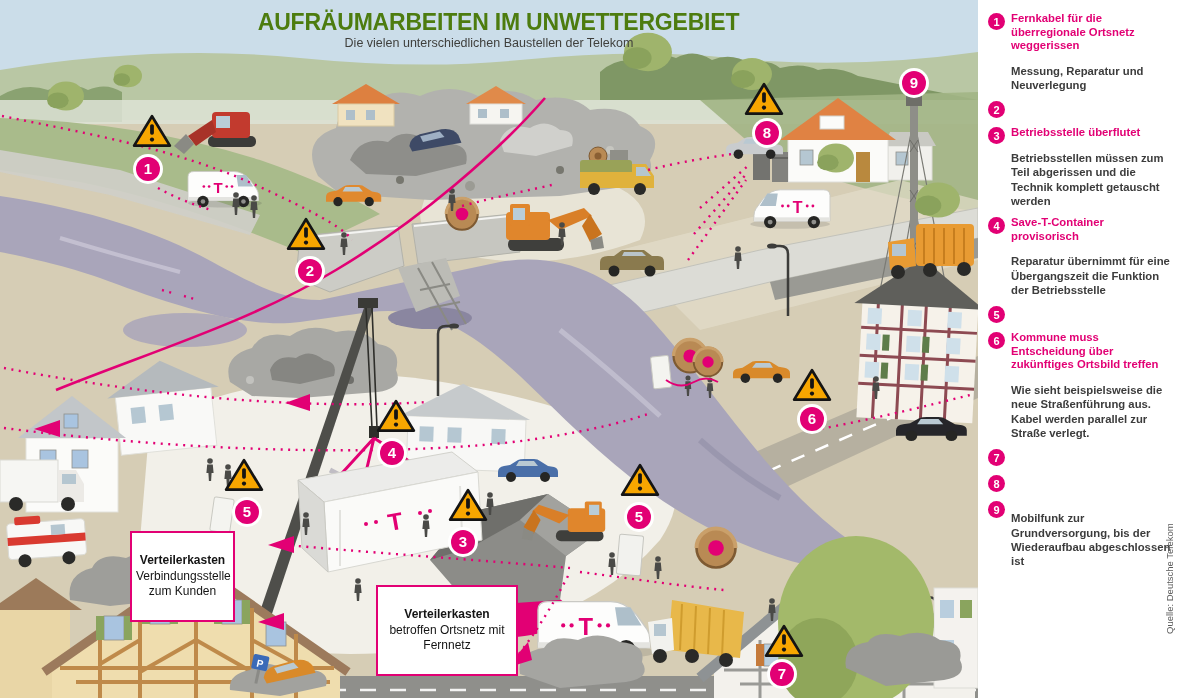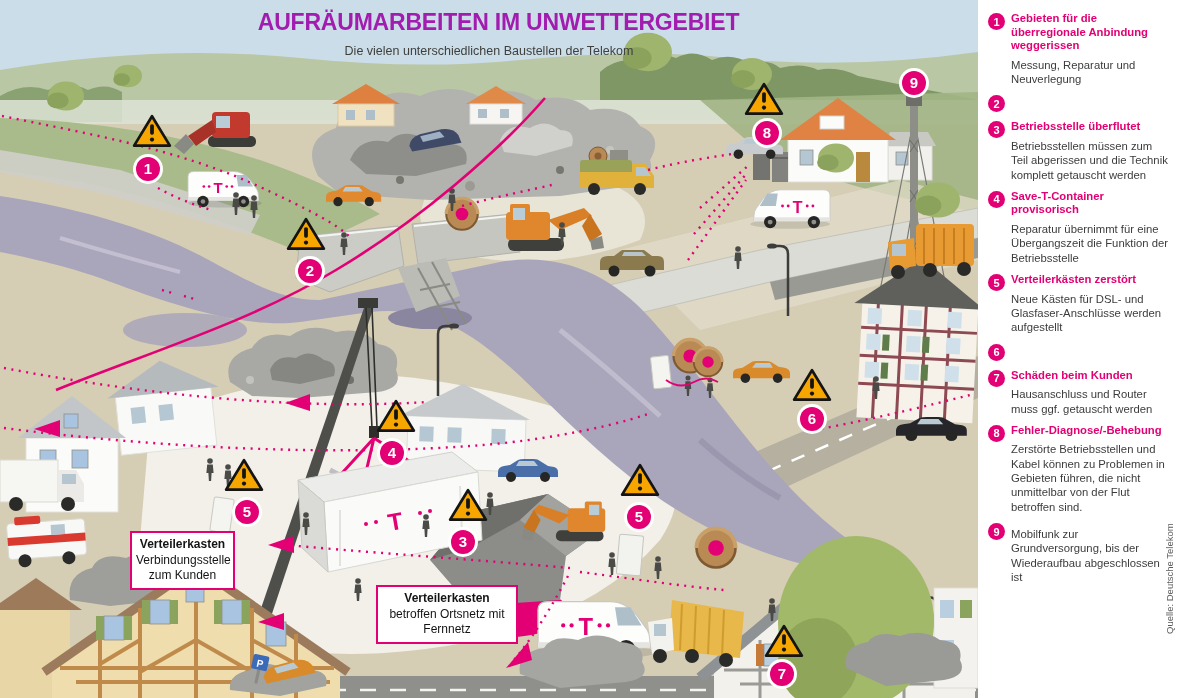--- a/index.html
+++ b/index.html
@@ -2,36 +2,36 @@
 <html><head>
 <meta charset="utf-8">
 <style>
   html,body{margin:0;padding:0;}
   body{width:1180px;height:698px;position:relative;overflow:hidden;background:#fff;
        font-family:"Liberation Sans","DejaVu Sans",sans-serif;}
   .stage{position:absolute;inset:0;}
   .scene-wrap{position:absolute;left:0;top:0;width:978px;height:698px;}
   svg{display:block;font-family:inherit;}
   .titleblock{position:absolute;left:0;top:9px;width:978px;text-align:center;z-index:5;pointer-events:none;}
-  .title{color:#a21caf;font-weight:bold;font-size:23px;letter-spacing:-0.2px;padding-left:19px;}
-  .subtitle{color:#3f3f3c;font-size:12.5px;margin-top:8px;}
+  .title{color:#4d7c0f;font-weight:bold;font-size:23px;letter-spacing:-0.2px;padding-left:19px;}
+  .subtitle{color:#3f3f3c;font-size:12.5px;margin-top:0;}
   .label-box{position:absolute;background:#fff;border:2px solid #E20074;color:#141414;
-             font-size:12px;line-height:1.3;text-align:center;padding:4px 4px;box-sizing:border-box;z-index:6;}
+             font-size:12px;line-height:1.3;text-align:center;padding:20px 4px;box-sizing:border-box;z-index:6;}
   .label-box b{display:inline;}
   #label-verteiler{left:130px;top:531px;width:105px;}
   #label-verteiler b{display:block;}
   #label-betrieb{left:376px;top:585px;width:142px;}
   .sidebar{position:absolute;left:978px;top:0;width:202px;height:698px;background:#ffffff;
            box-sizing:border-box;padding:12px 8px 4px 10px;display:flex;flex-direction:column;gap:8px;}
   .leg-item{display:flex;gap:6px;align-items:flex-start;}
   .leg-num{flex:0 0 17px;width:17px;height:17px;border-radius:50%;background:#E20074;color:#fff;
            font-size:11px;font-weight:bold;display:flex;align-items:center;justify-content:center;margin-top:1px;}
   .leg-text{width:163px;}
   .leg-title{color:#E20074;font-weight:bold;font-size:11.3px;line-height:1.2;}
-  .leg-body{color:#3c3c3c;font-size:11.3px;line-height:1.27;margin-top:5px;}
+  .leg-body{color:#3c3c3c;font-size:11.3px;line-height:1.27;margin-top:11px;font-weight:bold;}
   .source{position:absolute;left:1164px;top:634px;transform-origin:0 0;transform:rotate(-90deg);
           font-size:9.5px;color:#5a5a5a;white-space:nowrap;z-index:7;}
   .mr{stroke:#E20074;stroke-width:2.4;fill:none;stroke-dasharray:2 5.5;}
   .ms{stroke:#E20074;fill:none;}
   .beamB{stroke:#bf8a4a;stroke-width:4;fill:none;}
   .beamG{stroke:#9a9a96;stroke-width:3;fill:none;}
   .beamR{stroke:#8d4a52;stroke-width:3;fill:none;}
   .mk-num{font-size:15px;font-weight:bold;fill:#fff;text-anchor:middle;}
 </style>
 </head>
@@ -537,21 +537,21 @@
     <b>Verteilerkasten</b><span>Verbindungsstelle zum Kunden</span>
   </div>
   <div class="label-box" id="label-betrieb">
     <b>Verteilerkasten</b><span> betroffen Ortsnetz mit Fernnetz</span>
   </div>
 
   <div class="sidebar">
     <div class="leg-item">
       <div class="leg-num">1</div>
       <div class="leg-text">
-          <div class="leg-title">Gebieten für die überregionale Anbindung weggerissen</div>
+          <div class="leg-title">Fernkabel für die überregionale Ortsnetz weggerissen</div>
           <div class="leg-body">Messung, Reparatur und Neuverlegung</div>
         </div>
     </div>
     <div class="leg-item">
       <div class="leg-num">2</div>
       <div class="leg-text">
         </div>
     </div>
     <div class="leg-item">
       <div class="leg-num">3</div>
@@ -562,41 +562,33 @@
     </div>
     <div class="leg-item">
       <div class="leg-num">4</div>
       <div class="leg-text">
           <div class="leg-title">Save-T-Container provisorisch</div>
           <div class="leg-body">Reparatur übernimmt für eine Übergangszeit die Funktion der Betriebsstelle</div>
         </div>
     </div>
     <div class="leg-item">
       <div class="leg-num">5</div>
+    </div>
+    <div class="leg-item">
+      <div class="leg-num">6</div>
       <div class="leg-text">
-          <div class="leg-title">Verteilerkästen zerstört</div>
-          <div class="leg-body">Neue Kästen für DSL- und Glasfaser-Anschlüsse werden aufgestellt</div>
+          <div class="leg-title">Kommune muss Entscheidung über zukünftiges Ortsbild treffen</div>
+          <div class="leg-body">Wie sieht beispielsweise die neue Straßenführung aus. Kabel werden parallel zur Straße verlegt.</div>
         </div>
     </div>
     <div class="leg-item">
-      <div class="leg-num">6</div>
-    </div>
-    <div class="leg-item">
       <div class="leg-num">7</div>
-      <div class="leg-text">
-          <div class="leg-title">Schäden beim Kunden</div>
-          <div class="leg-body">Hausanschluss und Router muss ggf. getauscht werden</div>
-        </div>
     </div>
     <div class="leg-item">
       <div class="leg-num">8</div>
-      <div class="leg-text">
-          <div class="leg-title">Fehler-Diagnose/-Behebung</div>
-          <div class="leg-body">Zerstörte Betriebsstellen und Kabel können zu Problemen in Gebieten führen, die nicht unmittelbar von der Flut betroffen sind.</div>
-        </div>
     </div>
     <div class="leg-item">
       <div class="leg-num">9</div>
       <div class="leg-text">
           <div class="leg-body">Mobilfunk zur Grundversorgung, bis der Wiederaufbau abgeschlossen ist</div>
         </div>
     </div>
   </div>
 
   <div class="source">Quelle: Deutsche Telekom</div>

